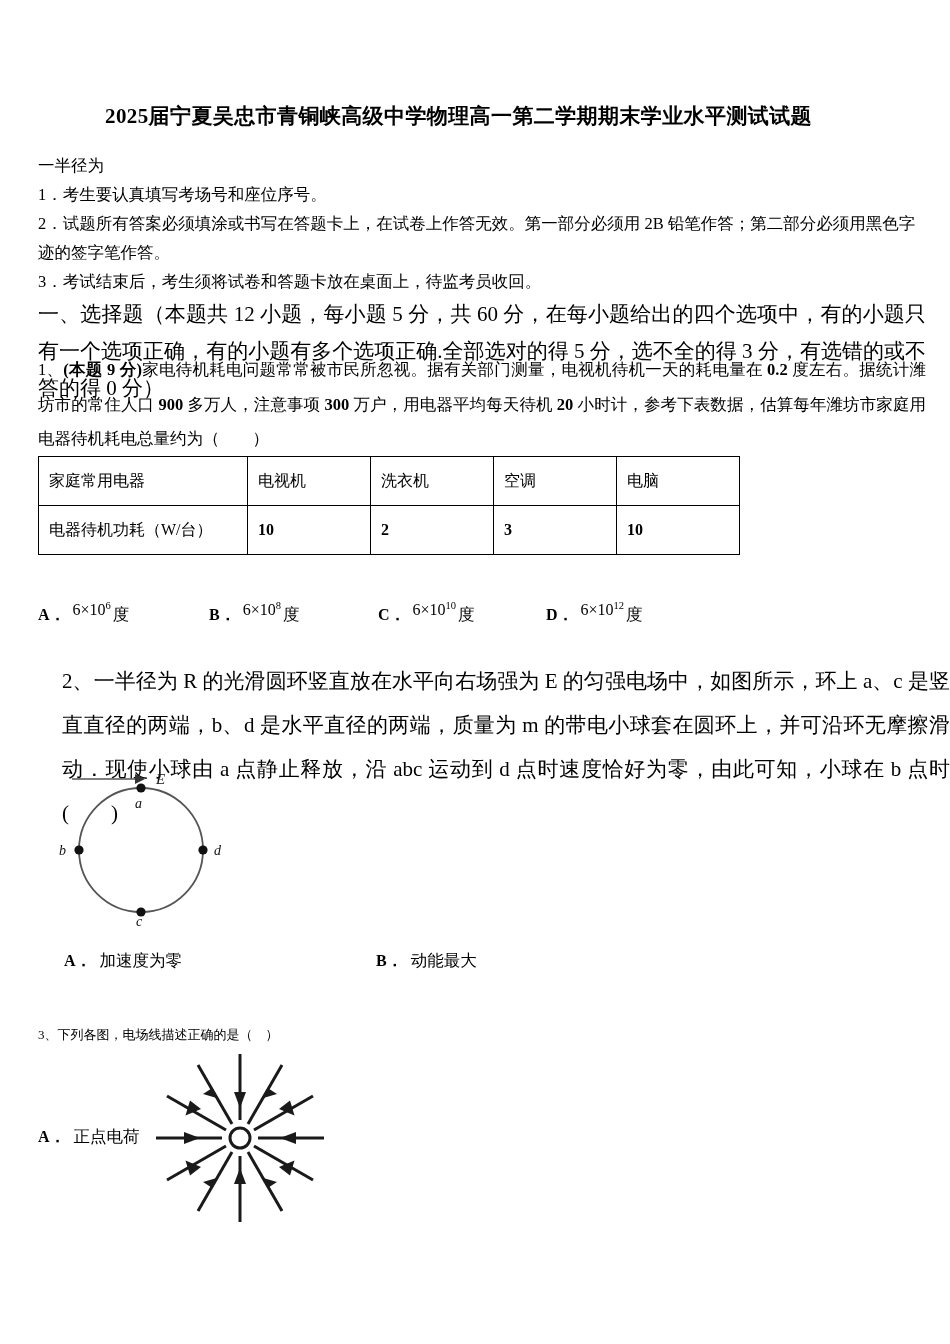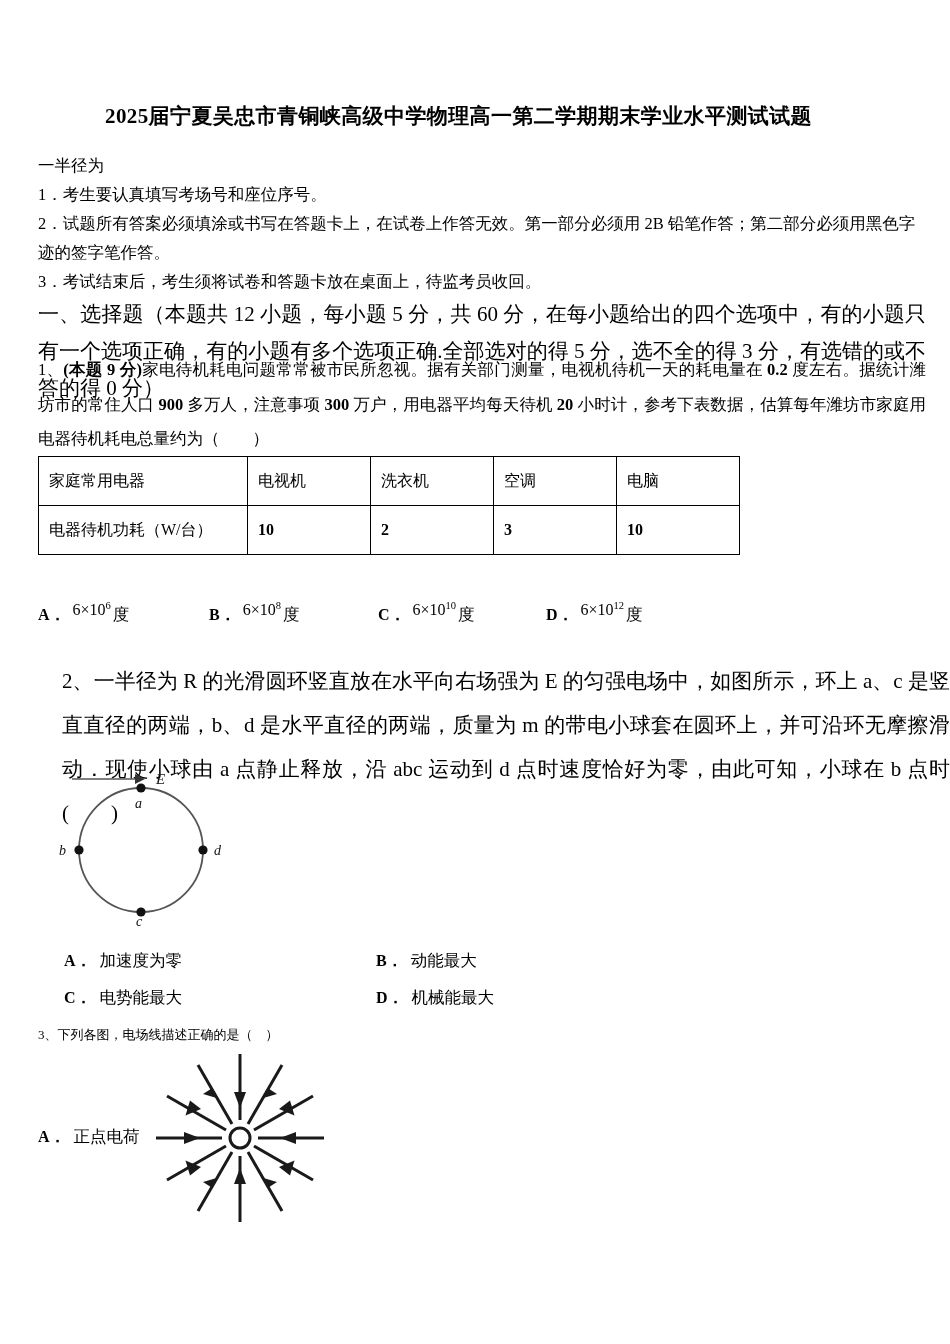--- a/index.html
+++ b/index.html
@@ -240,28 +240,20 @@
 
   <div class="q2-options">
     <div class="row">
       <span class="oA">
         <span class="lbl">A．</span><span>加速度为零</span>
       </span>
       <span class="oB">
         <span class="lbl">B．</span><span>动能最大</span>
       </span>
     </div>
-    <div class="row">
-      <span class="oC">
-        <span class="lbl">C．</span><span>电势能最大</span>
-      </span>
-      <span class="oD">
-        <span class="lbl">D．</span><span>机械能最大</span>
-      </span>
-    </div>
   </div>
 
   <div class="q3-stem">
     <span>3、</span><span>下列各图，电场线描述正确的是（　）</span>
   </div>
 
   <div class="q3-figure">
     <svg width="200" height="180" viewBox="0 0 200 180">
       <g stroke="#1a1a1a" stroke-width="3" fill="#1a1a1a">
 

